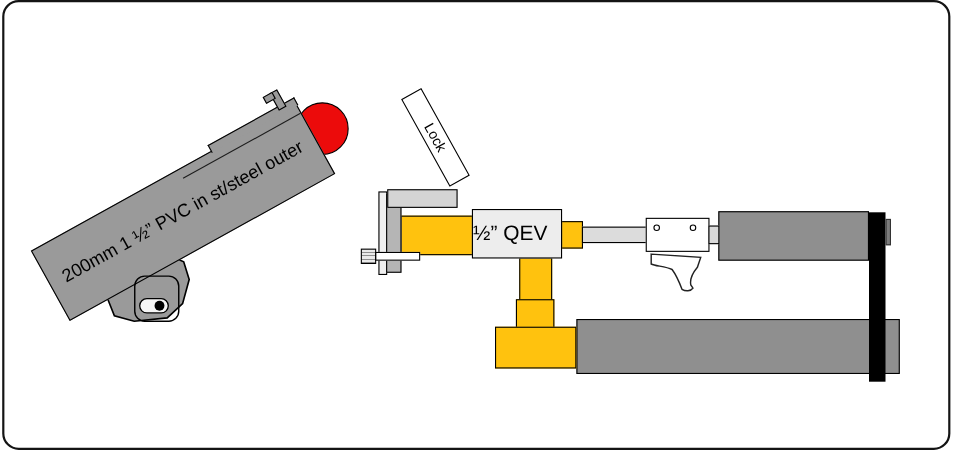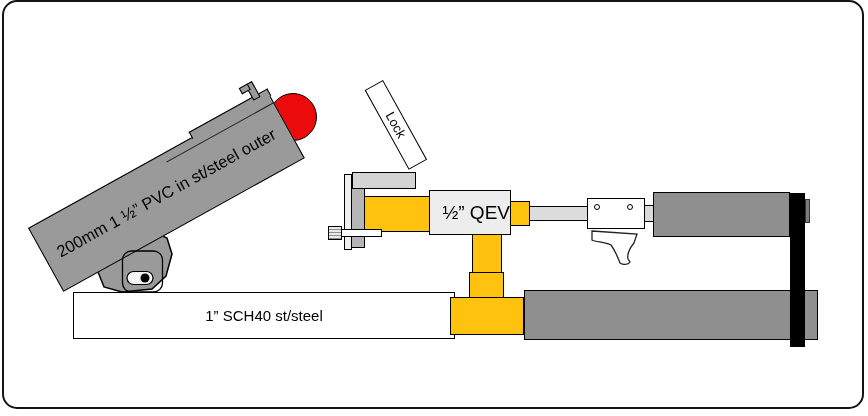--- a/index.html
+++ b/index.html
@@ -33,43 +33,40 @@
         display:flex;align-items:center;justify-content:center;font-size:13px;}
   .bolt-shaft{left:341px;top:229px;width:41px;height:8px;background:#fff;border:1.4px solid #000;}
   .bolt-head{left:328px;top:226px;width:14px;height:14px;border:1.4px solid #000;
              background:repeating-linear-gradient(to bottom,#e9e9e9 0 2px,#8f8f8f 2px 3px);}
   
   .stub{left:510px;top:201px;width:20px;height:25px;}
   .rod{left:529px;top:206px;width:60px;height:15px;background:#dcdcdc;border:1.4px solid #000;}
   .riser{left:472px;top:234px;width:30px;height:40px;}
   .coupling{left:469px;top:272px;width:35px;height:27px;}
   .qev{left:429px;top:190px;width:82px;height:45px;background:#ededed;border:1.8px solid #000;
-       display:flex;align-items:center;justify-content:flex-end;font-size:19px;}
+       display:flex;align-items:center;justify-content:flex-start;font-size:19px;}
   .tee{left:450px;top:297px;width:74px;height:38px;}
   
   .trigger-block{left:587px;top:198px;width:58px;height:31px;background:#fff;border:1.5px solid #000;}
   .hole{width:6px;height:6px;border-radius:50%;border:1.1px solid #000;background:#fff;}
   .hole1{left:594px;top:204px;} .hole2{left:627px;top:204px;}
   .connector{left:644px;top:205px;width:10px;height:17px;background:#d9d9d9;border:1.2px solid #000;}
   .upper-cyl{left:653px;top:192px;width:137px;height:45px;background:#8f8f8f;border:1.5px solid #000;}
   .lower-cyl{left:524px;top:290px;width:294px;height:50px;background:#8f8f8f;border:1.5px solid #000;}
   .end-bar{left:790px;top:193px;width:15px;height:154px;background:#000;}
   .end-tab{left:805px;top:199px;width:5px;height:24px;background:#7c7c7c;border:1px solid #333;}
   svg.overlay{position:absolute;left:0;top:0;width:868px;height:416px;pointer-events:none;}
 </style>
 </head>
 <body>
 
 <div id="canvas">
 
   <div class="abs frame"></div>
 
-  <div class="abs support-pipe">
-    <span>1” SCH40 st/steel</span>
-  </div>
 
   <svg class="overlay" viewBox="0 0 868 416">
     <polygon points="98,272 102,249 116,235 147,229 167,238 172,254 166,276 152,289 122,292 104,287" fill="#9a9a9a" stroke="#000" stroke-width="1.5"></polygon>
   </svg>
 
   <div class="abs ball"></div>
 
   <div class="abs barrel">
     <div class="barrel-band"></div>
     <div class="barrel-rail"></div>

